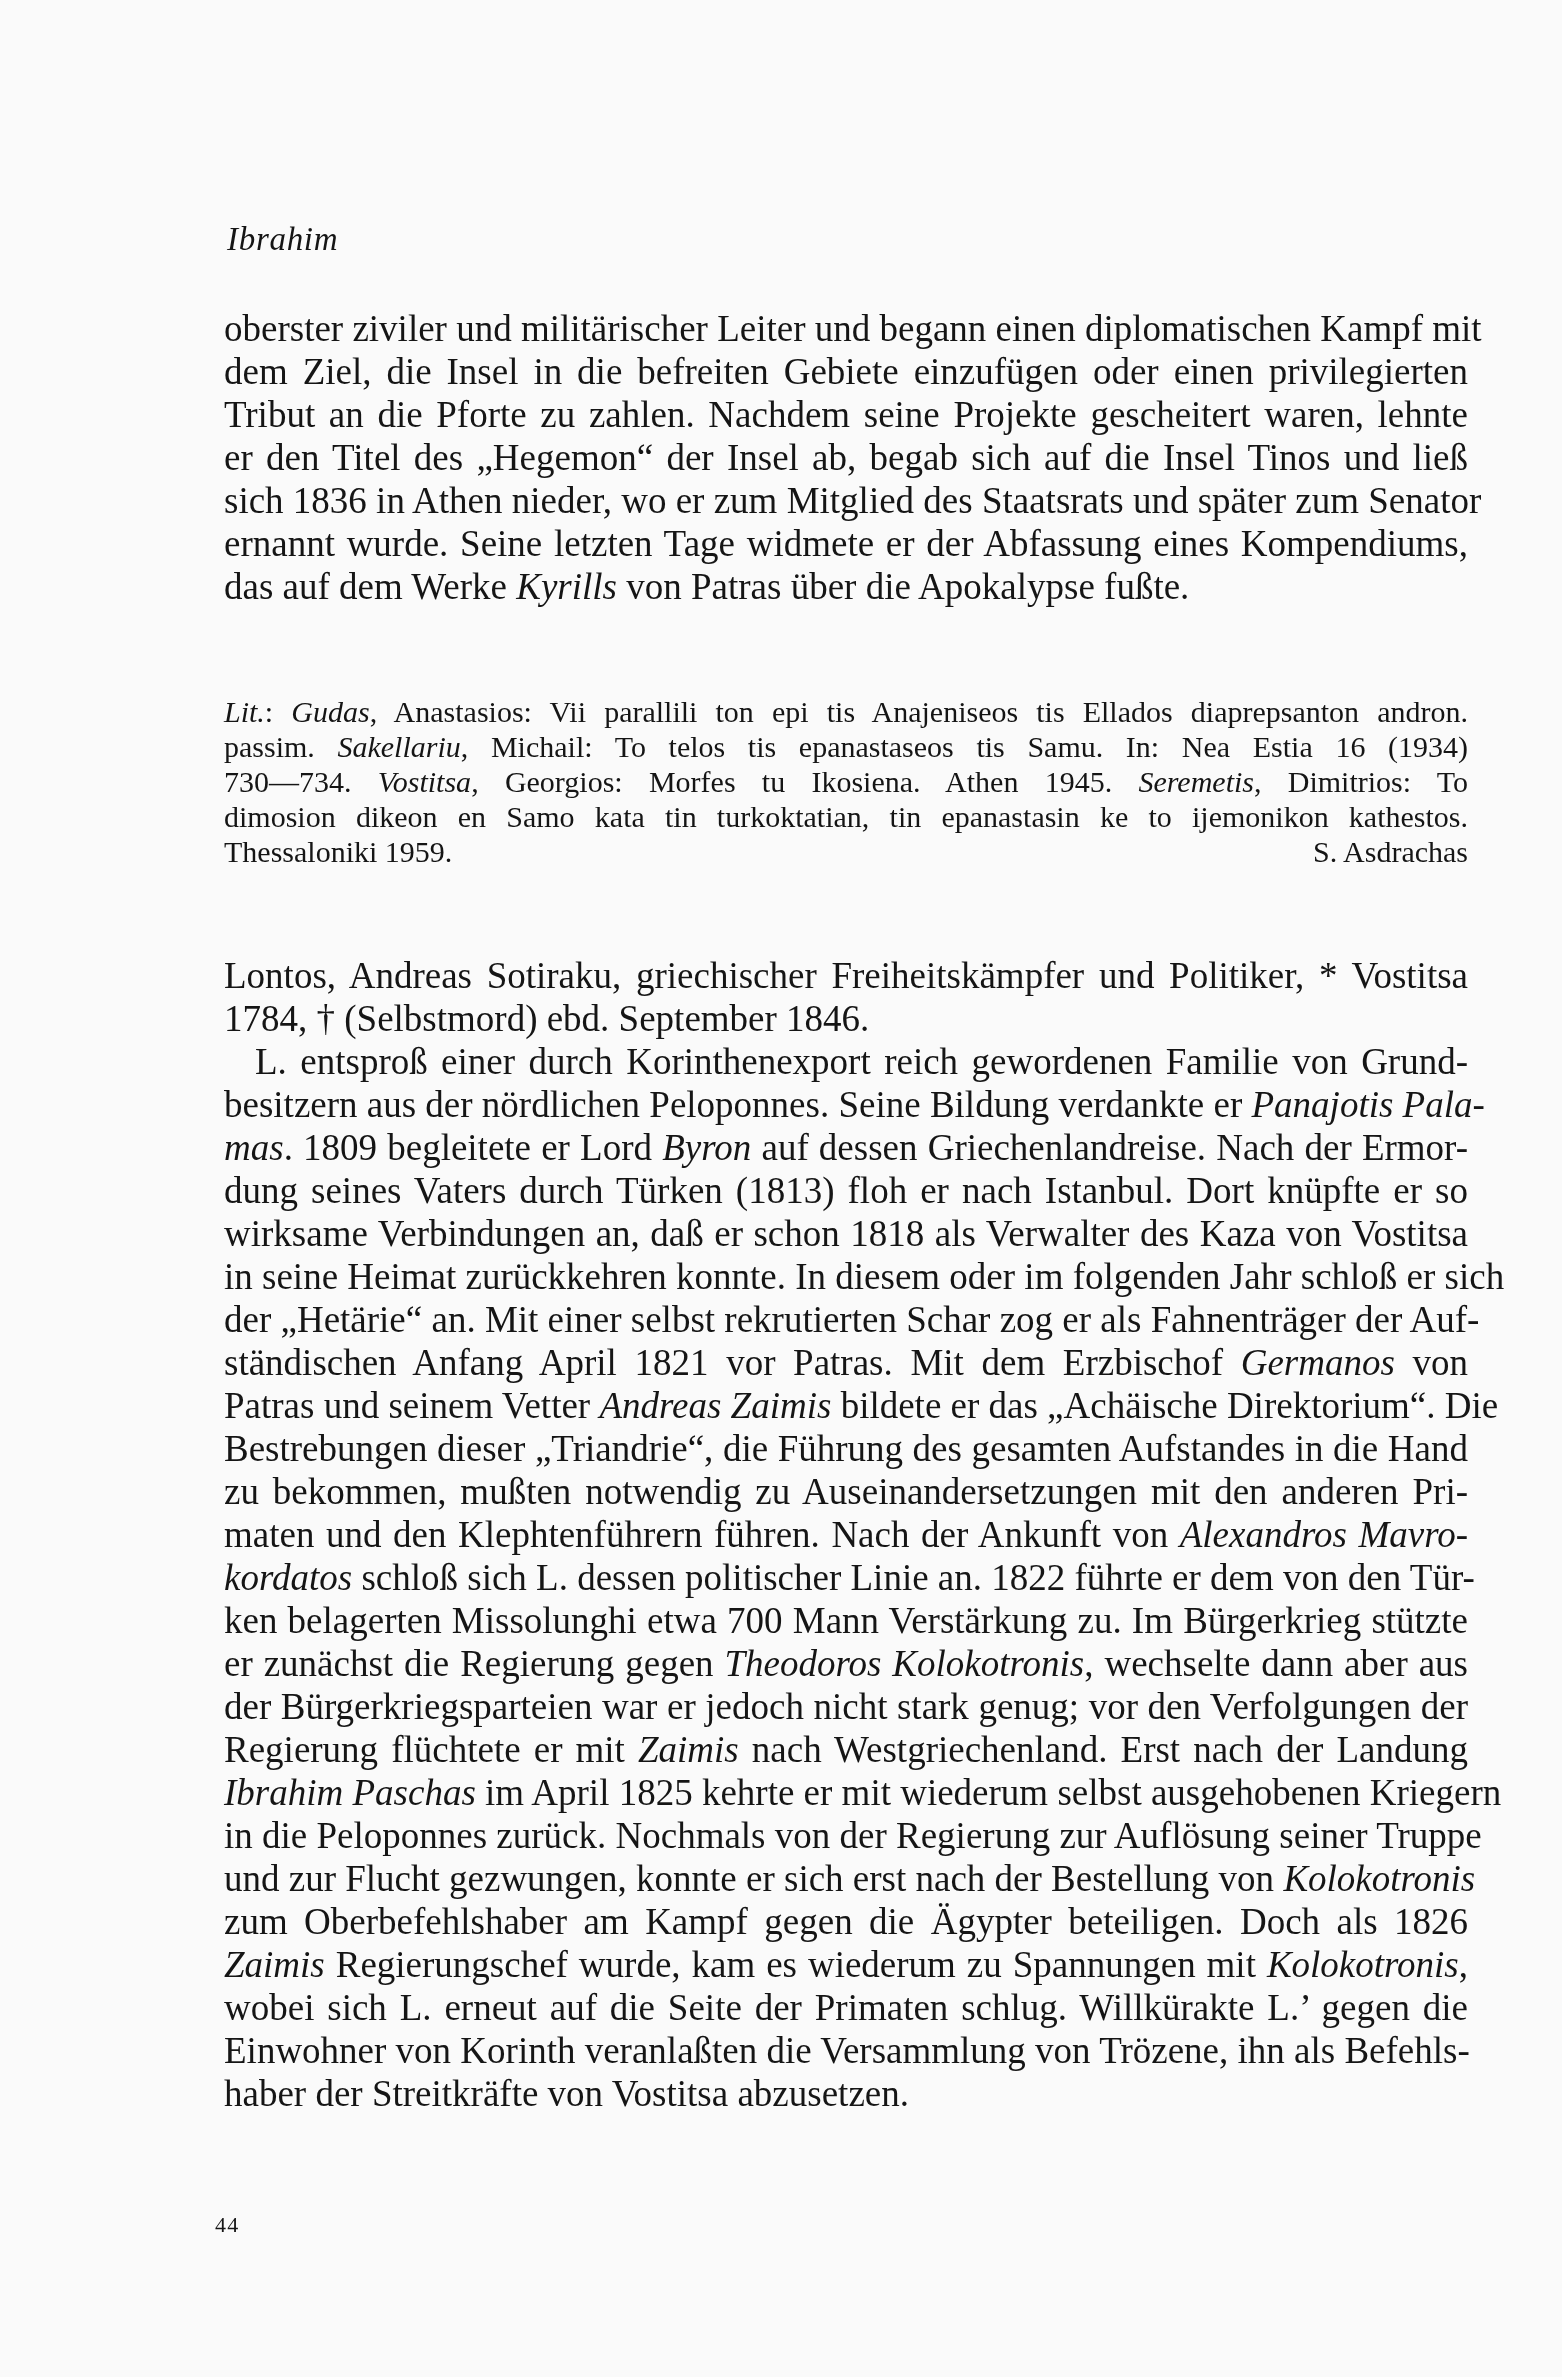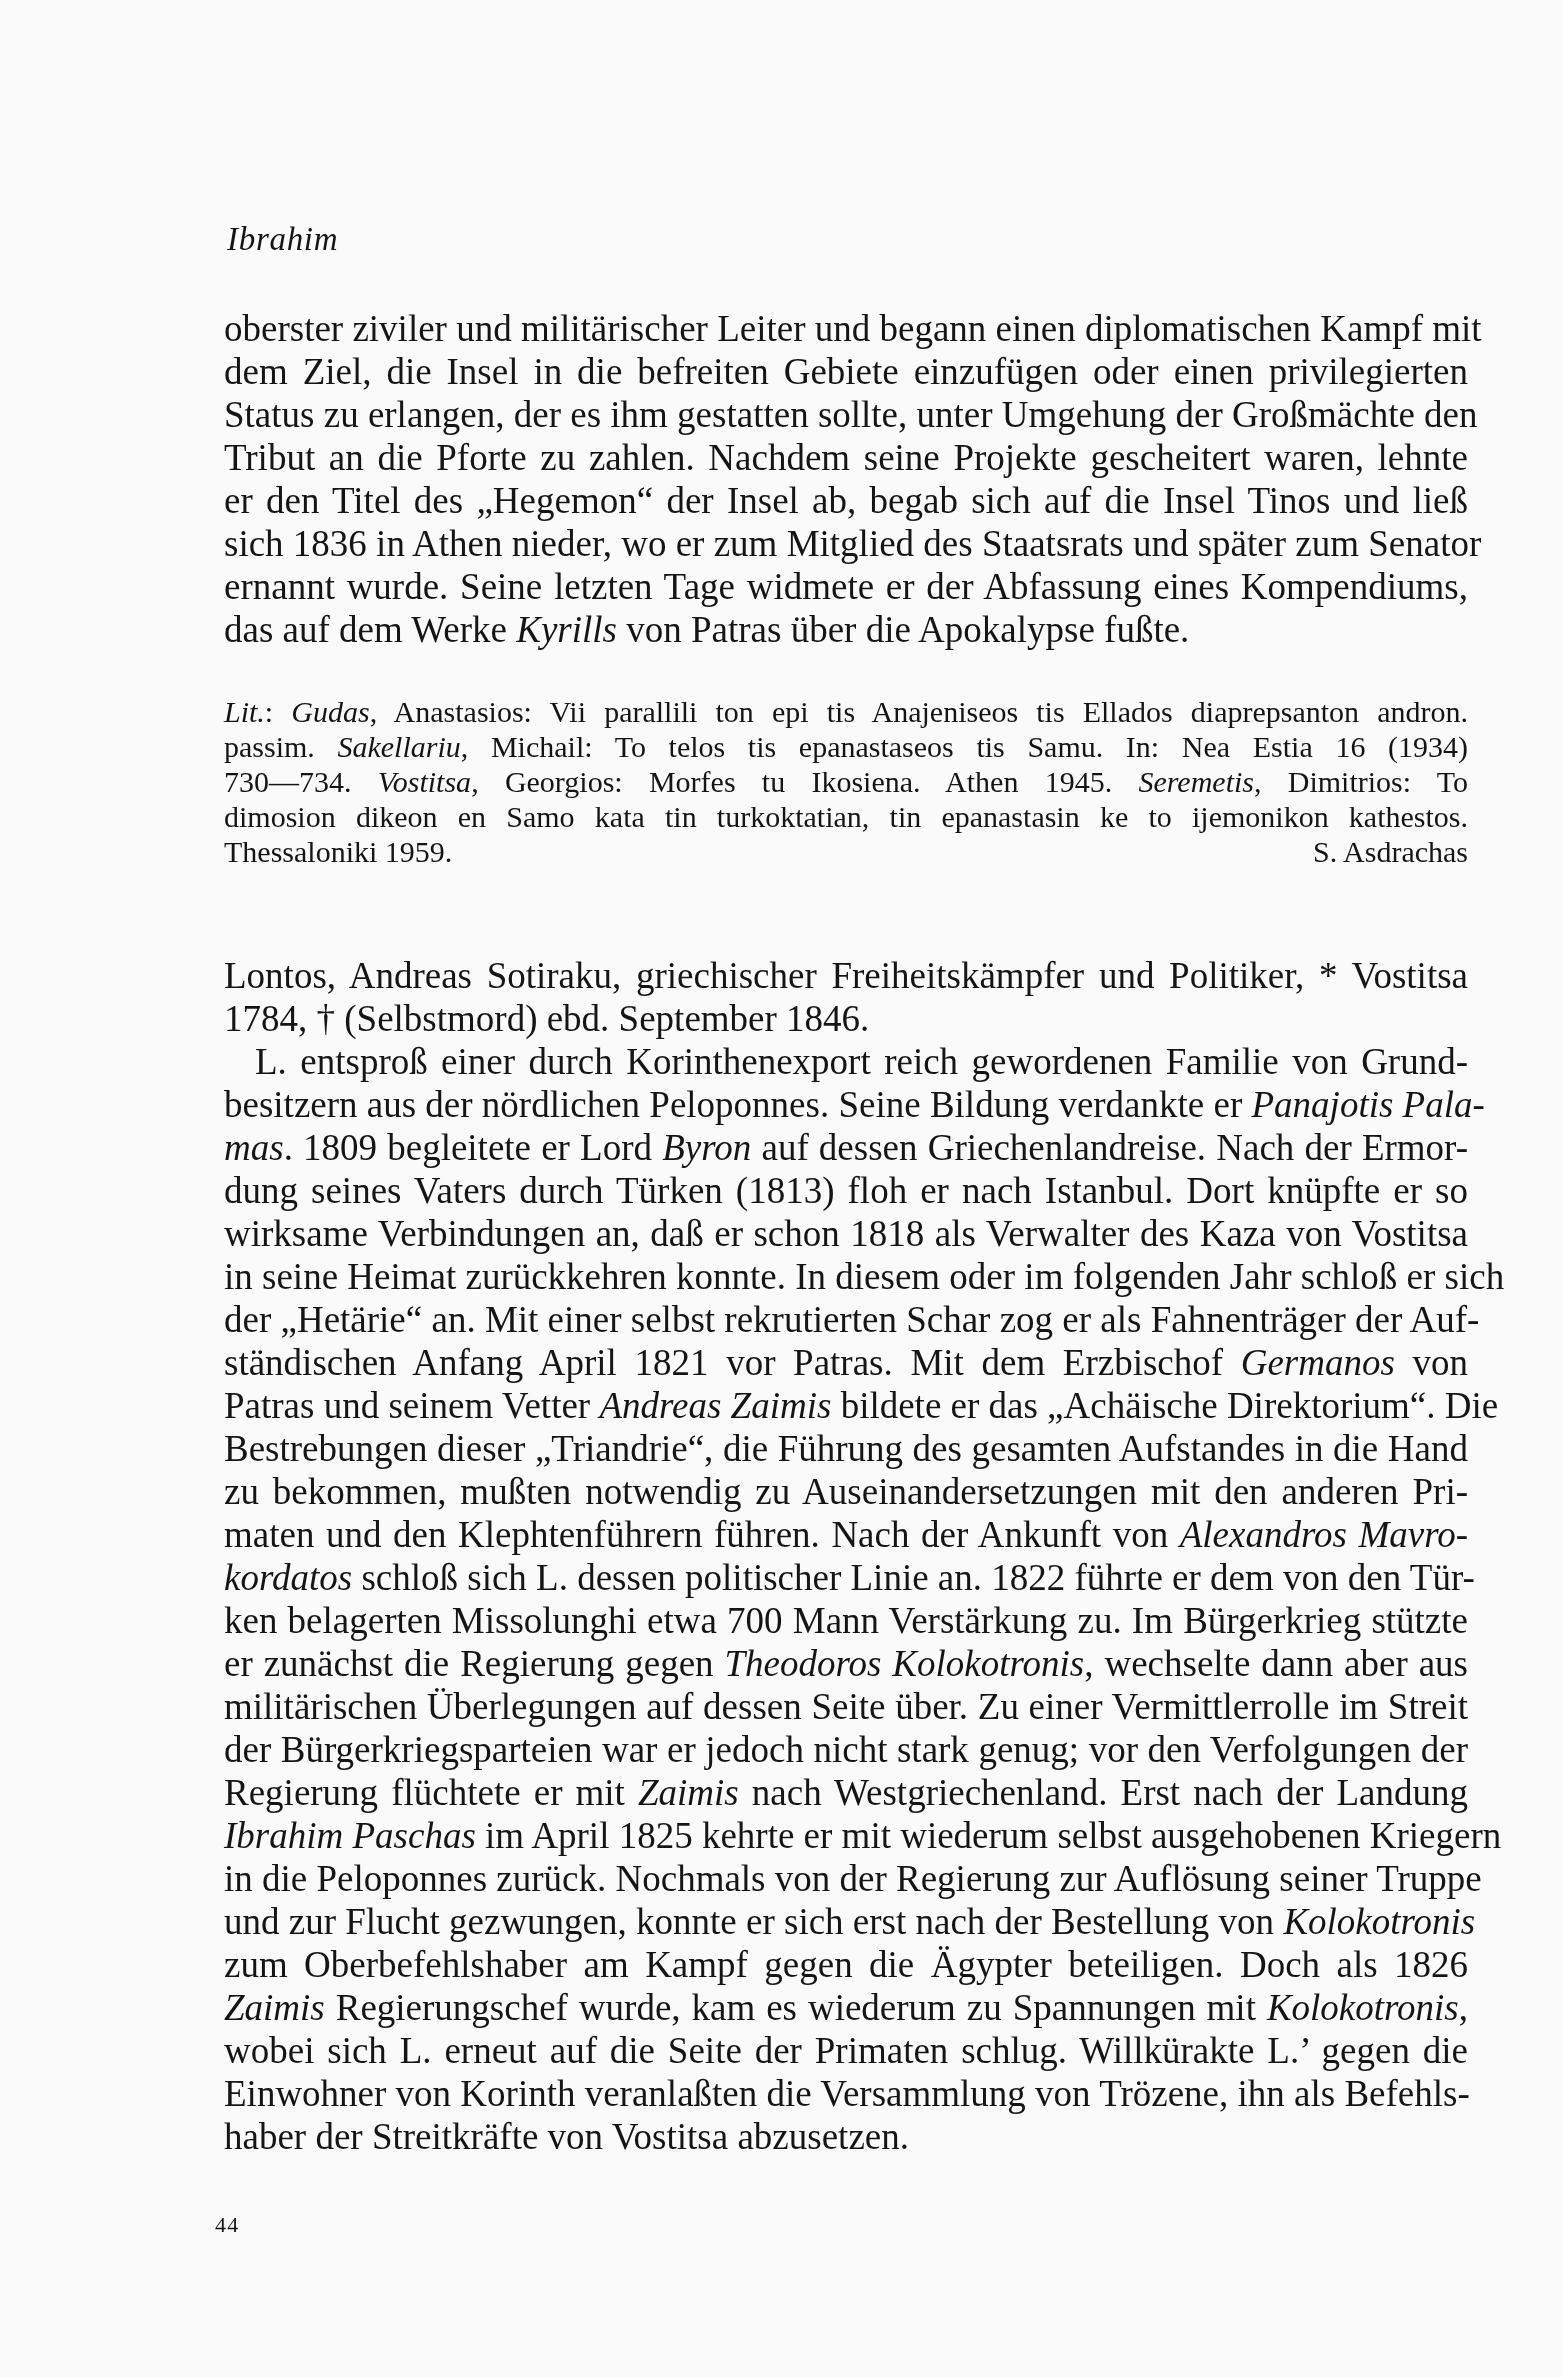--- a/index.html
+++ b/index.html
@@ -71,21 +71,20 @@
   }
 </style>
 </head>
 <body>
 
 <div id="running-head">Ibrahim</div>
 
 <div id="para1" class="block body-text">
   <div class="line"><span>oberster ziviler und militärischer Leiter und begann einen diplomatischen Kampf mit</span></div>
   <div class="line"><span>dem Ziel, die Insel in die befreiten Gebiete einzufügen oder einen privilegierten</span></div>
-  <div class="line"><span>Status zu erlangen, der es ihm gestatten sollte, unter Umgehung der Großmächte den</span></div>
   <div class="line"><span>Tribut an die Pforte zu zahlen. Nachdem seine Projekte gescheitert waren, lehnte</span></div>
   <div class="line"><span>er den Titel des „Hegemon“ der Insel ab, begab sich auf die Insel Tinos und ließ</span></div>
   <div class="line"><span>sich 1836 in Athen nieder, wo er zum Mitglied des Staatsrats und später zum Senator</span></div>
   <div class="line"><span>ernannt wurde. Seine letzten Tage widmete er der Abfassung eines Kompendiums,</span></div>
   <div class="line last"><span>das auf dem Werke </span><span class=" it">Kyrills</span><span> von Patras über die Apokalypse fußte.</span></div>
 </div>
 
 <div id="lit" class="block lit-text">
   <div class="line"><span class=" it">Lit.</span><span>: </span><span class=" it">Gudas</span><span>, Anastasios: Vii parallili ton epi tis Anajeniseos tis Ellados diaprepsanton andron.</span></div>
   <div class="line"><span>passim. </span><span class=" it">Sakellariu</span><span>, Michail: To telos tis epanastaseos tis Samu. In: Nea Estia 16 (1934)</span></div>
@@ -108,21 +107,20 @@
   <div class="line"><span>in seine Heimat zurückkehren konnte. In diesem oder im folgenden Jahr schloß er sich</span></div>
   <div class="line"><span>der „Hetärie“ an. Mit einer selbst rekrutierten Schar zog er als Fahnenträger der Auf-</span></div>
   <div class="line"><span>ständischen Anfang April 1821 vor Patras. Mit dem Erzbischof </span><span class=" it">Germanos</span><span> von</span></div>
   <div class="line"><span>Patras und seinem Vetter </span><span class=" it">Andreas Zaimis</span><span> bildete er das „Achäische Direktorium“. Die</span></div>
   <div class="line"><span>Bestrebungen dieser „Triandrie“, die Führung des gesamten Aufstandes in die Hand</span></div>
   <div class="line"><span>zu bekommen, mußten notwendig zu Auseinandersetzungen mit den anderen Pri-</span></div>
   <div class="line"><span>maten und den Klephtenführern führen. Nach der Ankunft von </span><span class=" it">Alexandros Mavro-</span></div>
   <div class="line"><span class=" it">kordatos</span><span> schloß sich L. dessen politischer Linie an. 1822 führte er dem von den Tür-</span></div>
   <div class="line"><span>ken belagerten Missolunghi etwa 700 Mann Verstärkung zu. Im Bürgerkrieg stützte</span></div>
   <div class="line"><span>er zunächst die Regierung gegen </span><span class=" it">Theodoros Kolokotronis</span><span>, wechselte dann aber aus</span></div>
-  <div class="line"><span>militärischen Überlegungen auf dessen Seite über. Zu einer Vermittlerrolle im Streit</span></div>
   <div class="line"><span>der Bürgerkriegsparteien war er jedoch nicht stark genug; vor den Verfolgungen der</span></div>
   <div class="line"><span>Regierung flüchtete er mit </span><span class=" it">Zaimis</span><span> nach Westgriechenland. Erst nach der Landung</span></div>
   <div class="line"><span class=" it">Ibrahim Paschas</span><span> im April 1825 kehrte er mit wiederum selbst ausgehobenen Kriegern</span></div>
   <div class="line"><span>in die Peloponnes zurück. Nochmals von der Regierung zur Auflösung seiner Truppe</span></div>
   <div class="line"><span>und zur Flucht gezwungen, konnte er sich erst nach der Bestellung von </span><span class=" it">Kolokotronis</span></div>
   <div class="line"><span>zum Oberbefehlshaber am Kampf gegen die Ägypter beteiligen. Doch als 1826</span></div>
   <div class="line"><span class=" it">Zaimis</span><span> Regierungschef wurde, kam es wiederum zu Spannungen mit </span><span class=" it">Kolokotronis</span><span>,</span></div>
   <div class="line"><span>wobei sich L. erneut auf die Seite der Primaten schlug. Willkürakte L.’ gegen die</span></div>
   <div class="line"><span>Einwohner von Korinth veranlaßten die Versammlung von Trözene, ihn als Befehls-</span></div>
   <div class="line last"><span>haber der Streitkräfte von Vostitsa abzusetzen.</span></div>

